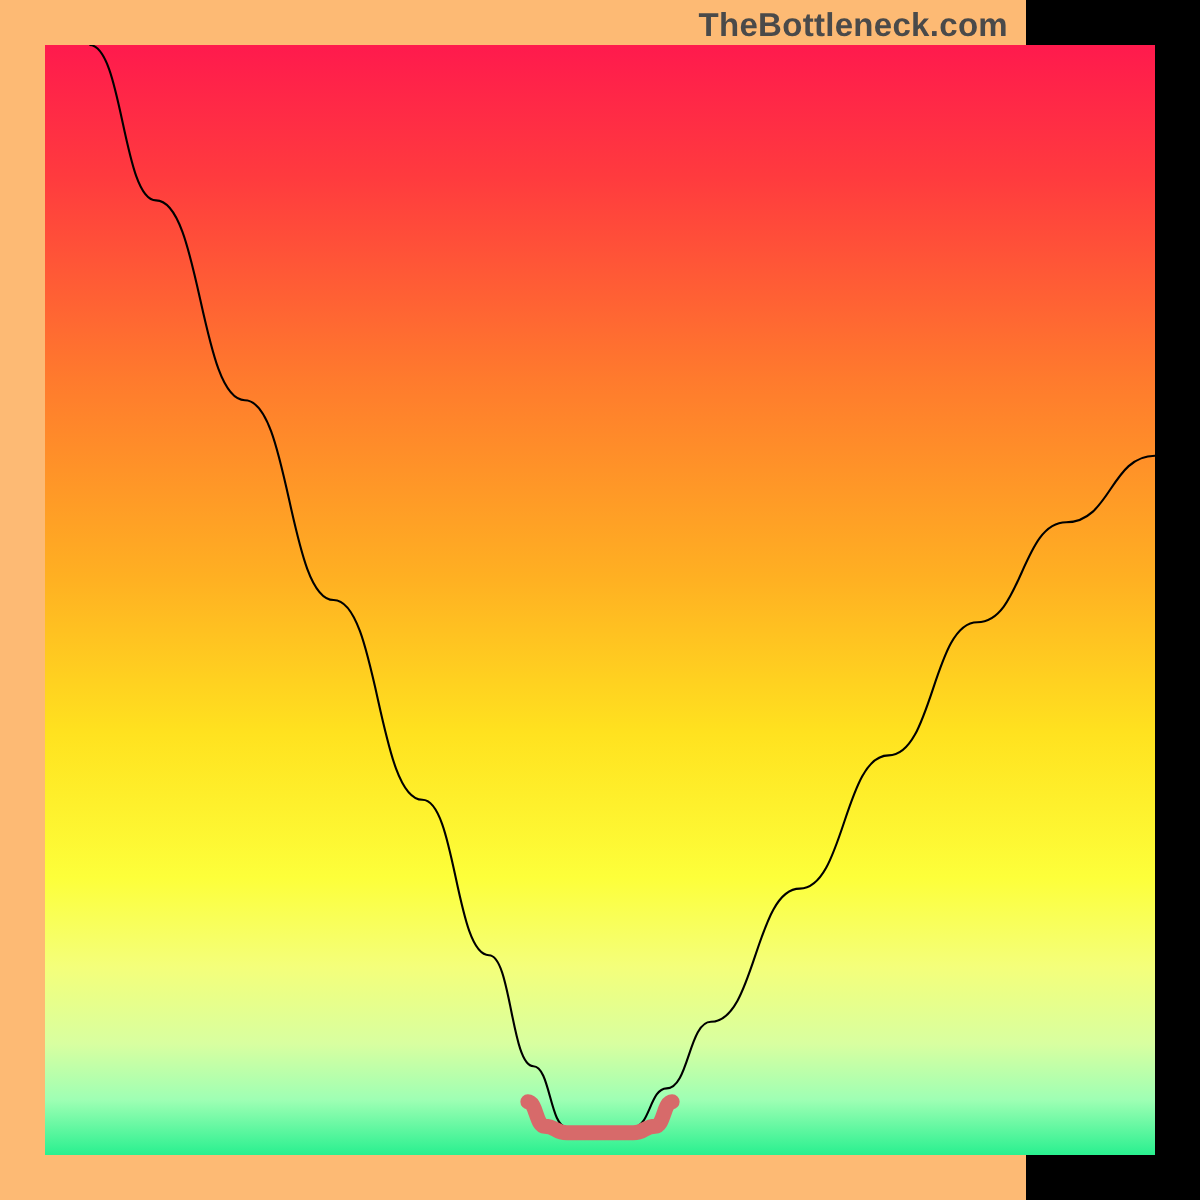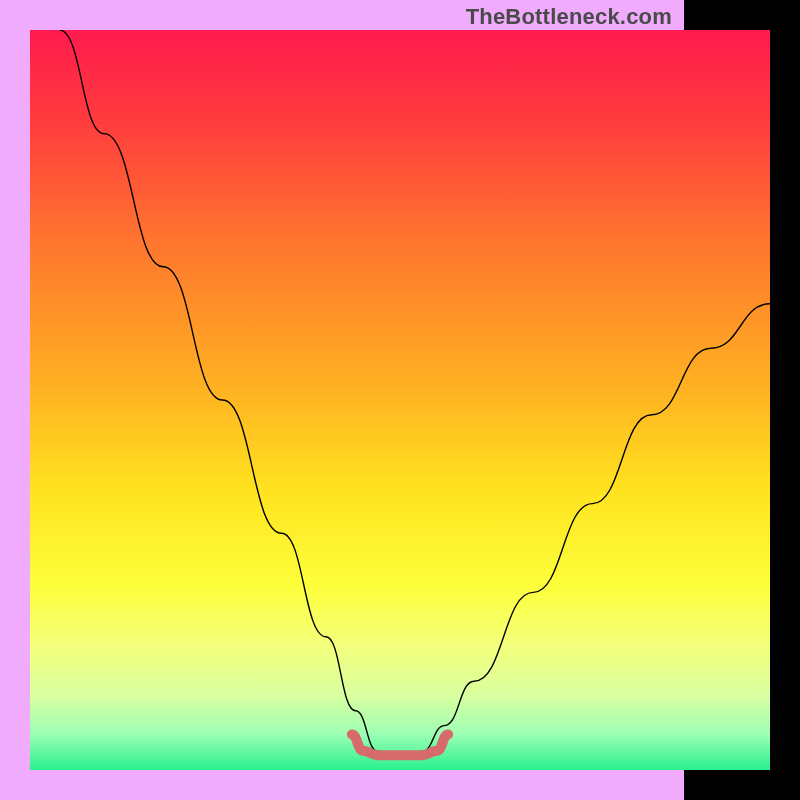--- a/index.html
+++ b/index.html
@@ -8,21 +8,21 @@
     width: 800px;
     height: 800px;
     background: #000;
     overflow: hidden;
     font-family: Arial, Helvetica, sans-serif;
   }
   .frame {
     position: relative;
     width: 684px;
     height: 800px;
-    background: #f0abfc;
+    background: #fdba74;
   }
   .watermark {
     position: absolute;
     top: 4px;
     right: 12px;
     color: #4a4a4a;
     font-size: 22px;
     font-weight: 600;
     letter-spacing: 0.2px;
     z-index: 10;

